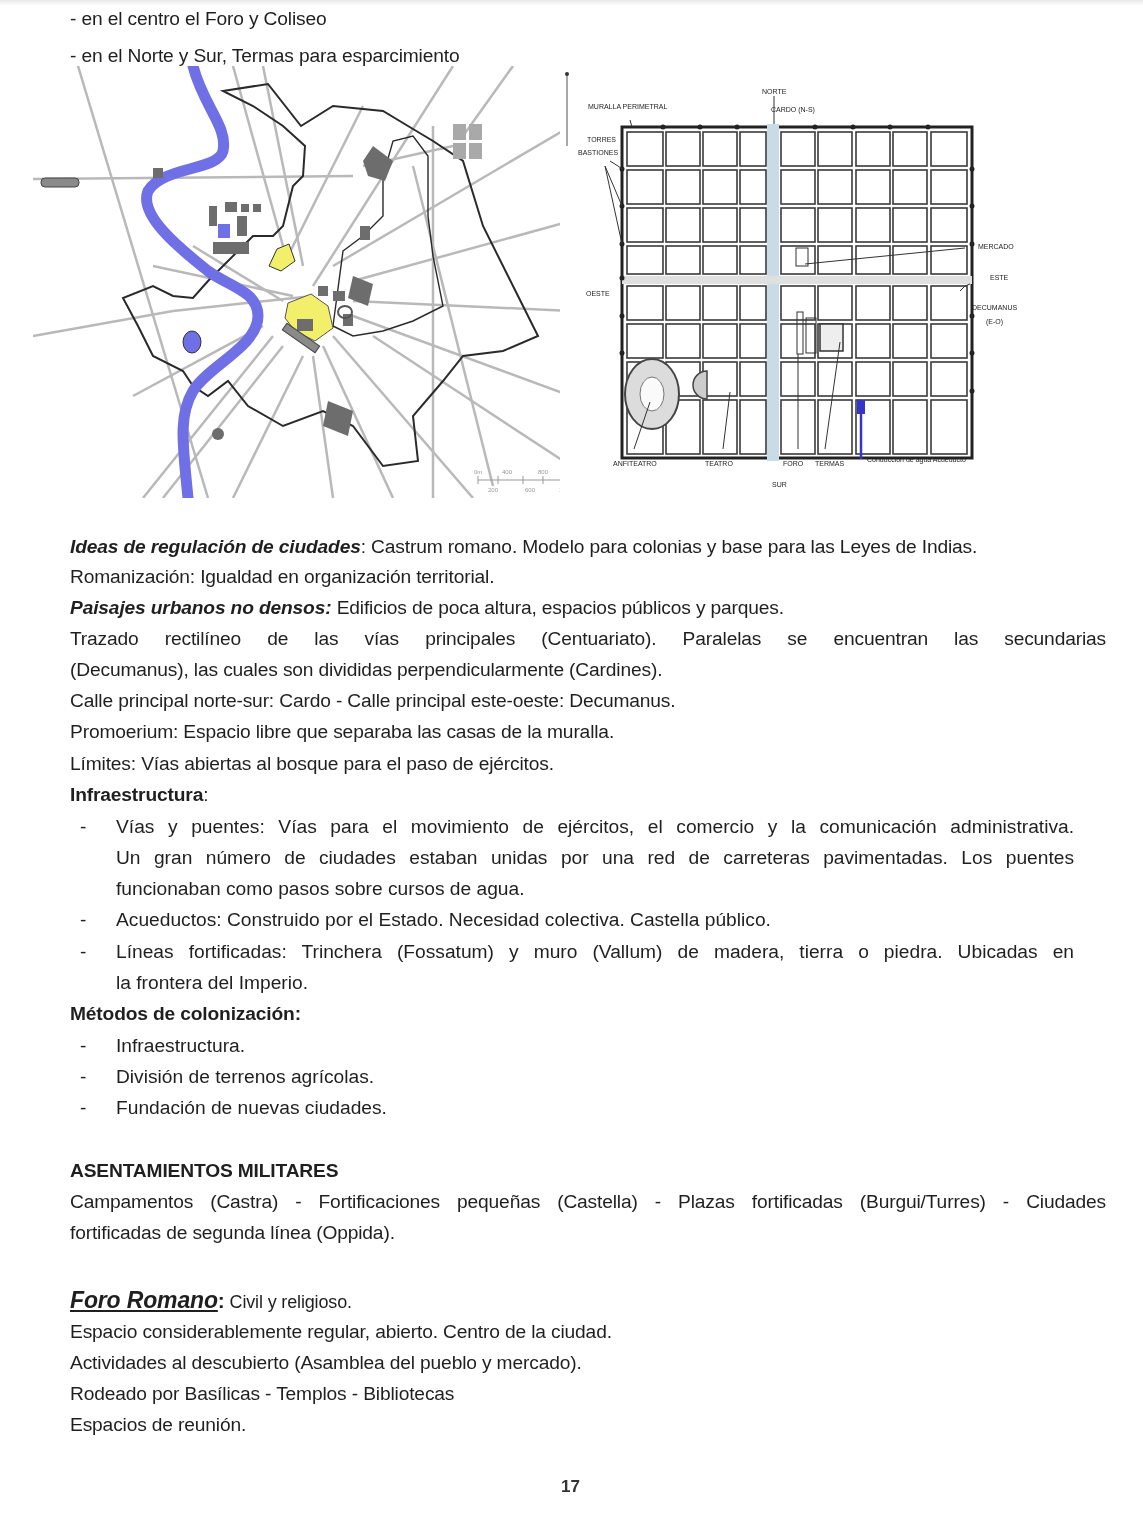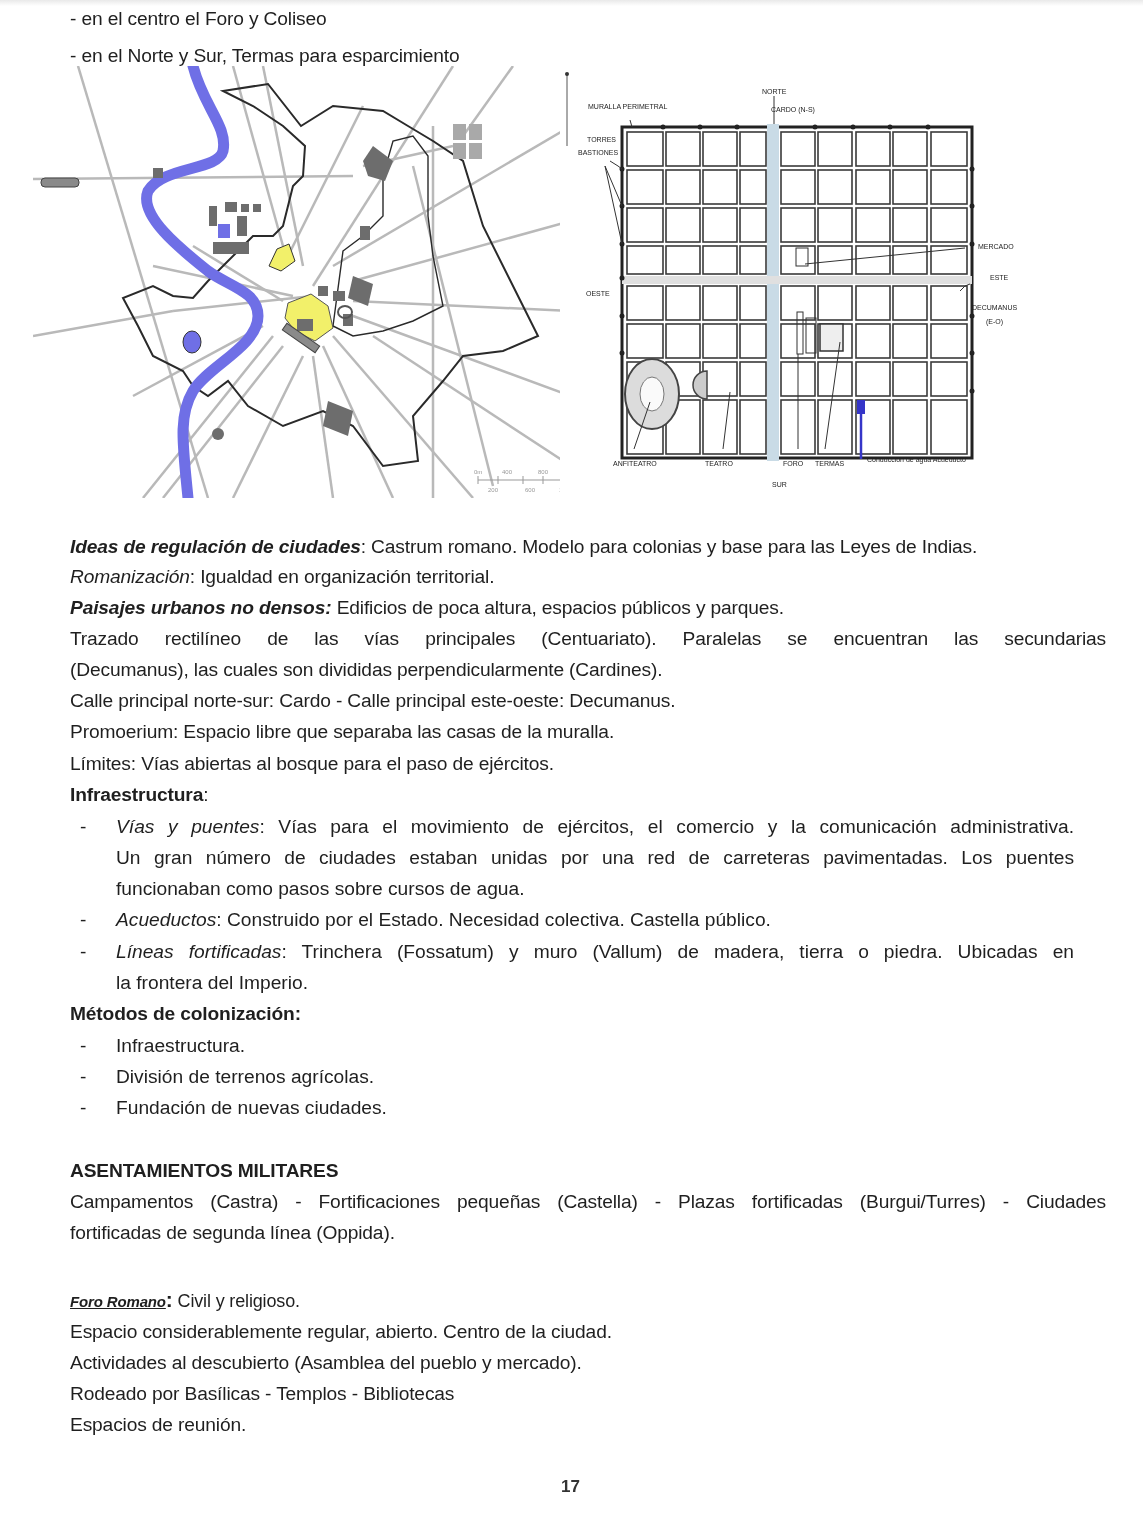--- a/index.html
+++ b/index.html
@@ -3,27 +3,27 @@
 <meta charset="utf-8">
 <style>
   html, body { margin: 0; padding: 0; background: #ffffff; }
   body { width: 1143px; height: 1527px; position: relative; overflow: hidden;
          font-family: "Liberation Sans", "DejaVu Sans", sans-serif; color: #1f1f1f; }
   .topshade { position: absolute; left: 0; top: 0; width: 1143px; height: 6px;
               background: linear-gradient(#e9e9e9, #ffffff); }
   .line { position: absolute; left: 38px; font-size: 19.2px; line-height: 30px; white-space: nowrap; letter-spacing: -0.15px; margin-left: 32px; }
   .just { width: 1036px; text-align: justify; text-align-last: justify; white-space: normal; }
   .bi { font-weight: bold; font-style: italic; }
-  .it { font-style: italic; }
+  .it { }
   .b { font-weight: bold; }
   .bullet { position: absolute; font-size: 19.2px; line-height: 30px; }
   .dash { position: absolute; left: 80px; }
   .btxt { position: absolute; left: 116px; white-space: nowrap; }
   .btxt.just { width: 958px; }
-  .foro-title { font-weight: bold; font-style: italic; text-decoration: underline; font-size: 15px; }
+  .foro-title { font-weight: bold; font-style: italic; text-decoration: underline; font-size: 23px; }
   .pagenum { position: absolute; top: 1477px; left: 14px; width: 1113px; text-align: center; font-size: 17px; font-weight: bold; color: #333; }
   .fig { position: absolute; }
   svg text { font-family: "Liberation Sans", "DejaVu Sans", sans-serif; }
 </style>
 </head>
 <body>
 
 <div class="topshade"></div>
 
 <div class="line" style="top:4px;">- en el centro el Foro y Coliseo</div>

